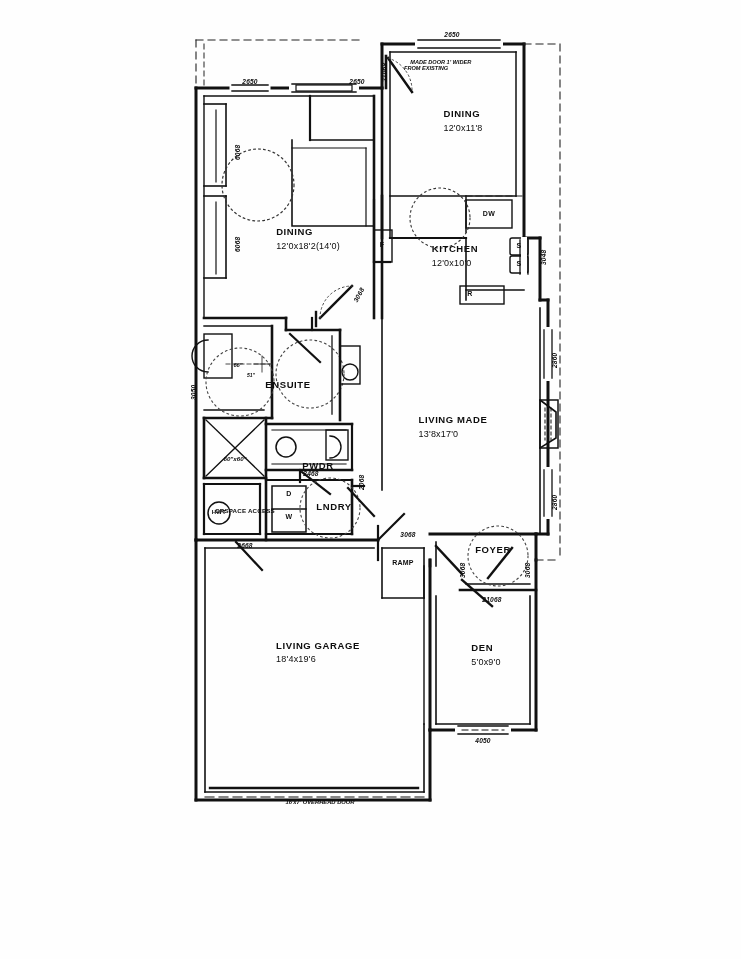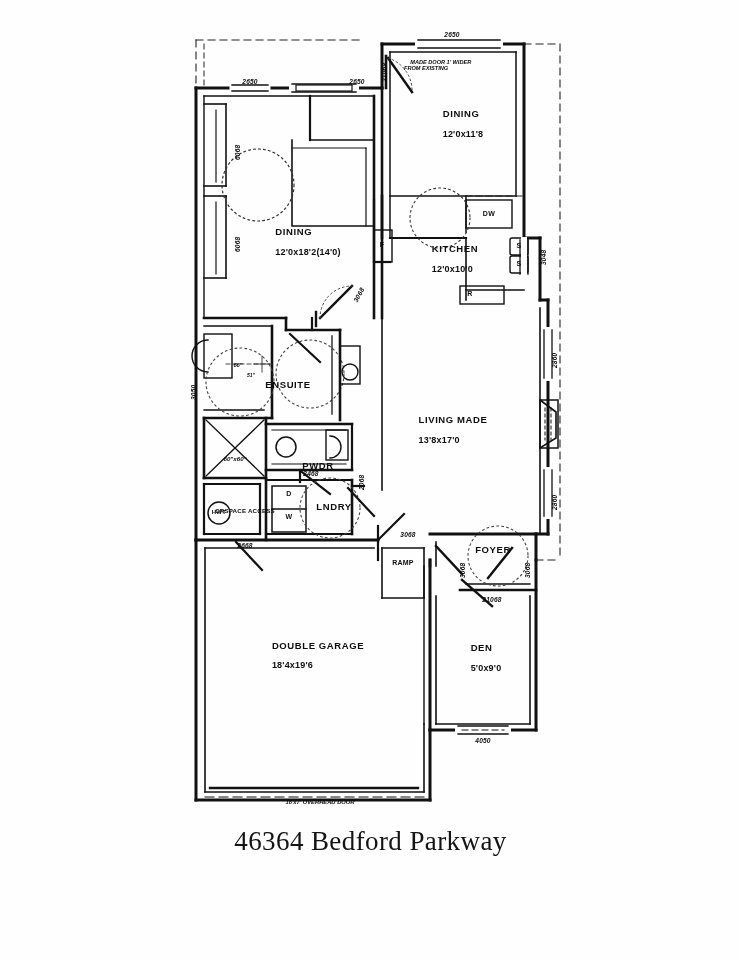--- a/index.html
+++ b/index.html
@@ -51,22 +51,22 @@
   .room {
     font-size: 9.5px;
     letter-spacing: 0.6px;
     text-align: left;
     font-weight: 600;
   }
   .room .dim {
     display: block;
     font-size: 9px;
     letter-spacing: 0.2px;
-    margin-top: 10px;
-    font-weight: 700;
+    margin-top: 4px;
+    font-weight: 400;
   }
   .tag {
     font-size: 6.6px;
     font-style: italic;
     font-weight: 700;
     letter-spacing: 0.2px;
   }
   .tag-sm {
     font-size: 5.8px;
     font-style: italic;
@@ -359,21 +359,21 @@
   <div class="lbl room ctr" style="left:493px; top:544px;">
     <span>FOYER</span>
   </div>
 
   <div class="lbl room ctr" style="left:486px; top:642px;">
     <span>DEN</span>
     <span class="dim">5'0x9'0</span>
   </div>
 
   <div class="lbl room ctr" style="left:318px; top:641px; line-height:1.08;">
-    <span style="display:block;">DOUBLE GARAGE</span>
+    <span style="display:block;">LIVING GARAGE</span>
     <span class="dim">18'4x19'6</span>
   </div>
 
   <div class="lbl tag ctr" style="left:403px; top:559px; font-style:normal; font-size:7px;">
     <span>RAMP</span>
   </div>
 
   <div class="lbl tag ctr" style="left:245px; top:507px; font-style:normal; font-size:6.2px; line-height:1.15; text-align:center;">
     <span>CRSPACE ACCESS</span>
   </div>
@@ -472,17 +472,14 @@
   <div class="lbl tag-sm ctr" style="left:238px; top:362px;">
     <span>66"</span>
   </div>
   <div class="lbl tag-sm ctr" style="left:251px; top:372px; font-size:5px;">
     <span>51"</span>
   </div>
   <div class="lbl tag-sm ctr" style="left:235px; top:455px; font-size:6.2px;">
     <span>60"x60"</span>
   </div>
 
-  <div class="title-block">
-    <span class="title-text">46364 Bedford Parkway</span>
-  </div>
 
 </div>
 
 </body></html>

